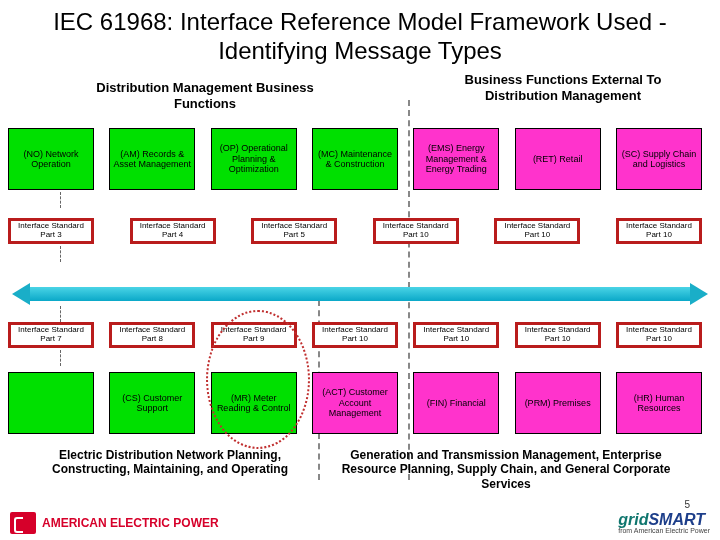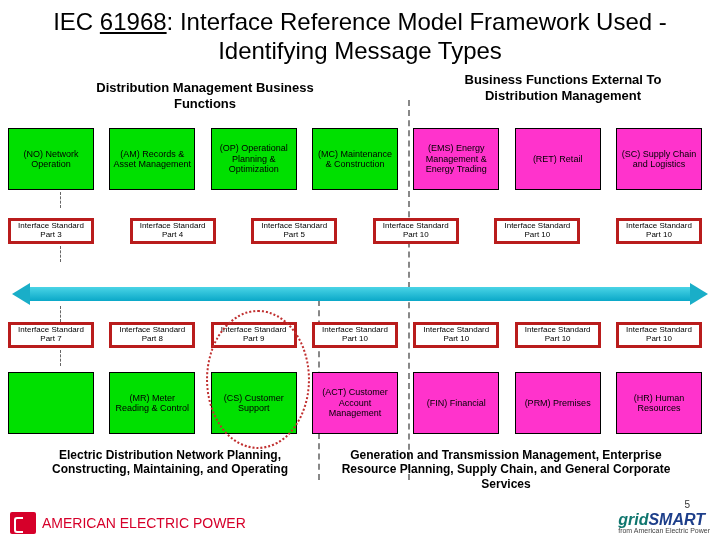--- a/index.html
+++ b/index.html
@@ -1,38 +1,38 @@
 <!DOCTYPE html>
 <html><head>
 <meta charset="utf-8">
 <style>
   html,body{margin:0;padding:0;font-family:Arial,Helvetica,sans-serif;background:#fff}
   .page{width:720px;height:540px;position:relative;overflow:hidden}
   .title{font-size:24px;text-align:center;padding:8px 20px 2px;line-height:1.2}
-  .title .u{text-decoration:underline}
+  .title .u{}
   .sect{position:absolute;font-weight:bold;font-size:13px;text-align:center;line-height:1.2}
   .boxrow{position:absolute;left:8px;right:18px;display:flex;justify-content:space-between}
   .fbox{width:86px;height:62px;border:1px solid #000;font-size:9px;line-height:1.15;text-align:center;padding:4px 2px;box-sizing:border-box;display:flex;align-items:center;justify-content:center;position:relative}
   .fbox .sh{position:absolute;top:3px;left:3px;width:100%;height:100%;background:#000;z-index:-1}
   .green{background:#00e000}
   .mag{background:#ff33cc}
   .ibox{width:86px;height:26px;border:3px solid #b91c1c;font-size:8px;line-height:1.1;text-align:center;box-sizing:border-box;background:#fff;display:flex;align-items:center;justify-content:center}
   .arrow{position:absolute;left:12px;right:12px;top:283px;height:22px}
   .arrow .bar{position:absolute;left:18px;right:18px;top:4px;bottom:4px;background:linear-gradient(#4ad4e6,#0aa8c8)}
   .arrow .al,.arrow .ar{position:absolute;width:0;height:0;border-top:11px solid transparent;border-bottom:11px solid transparent;top:0}
   .arrow .al{left:0;border-right:18px solid #1aaec8}
   .arrow .ar{right:0;border-left:18px solid #1aaec8}
   .vtick{position:absolute;width:0;border-left:1px dashed #666;height:16px}
   .dashline{position:absolute;border-left:2px dashed #888;top:100px;bottom:60px}
   .circle{position:absolute;width:100px;height:135px;border:2px dotted #c03030;border-radius:50%}
   .footer{position:absolute;bottom:6px;left:10px;right:10px;display:flex;justify-content:space-between;align-items:flex-end;font-size:10px}
   .aep{display:flex;align-items:center;gap:6px}
   .aep .logo{width:26px;height:22px;background:#d6002a;border-radius:2px;position:relative}
   .aep .logo:before{content:"";position:absolute;left:4px;top:5px;width:7px;height:12px;border:2px solid #fff;border-right:none;border-radius:3px 0 0 3px}
-  .aep .txt{font-size:14px;color:#d6002a;font-weight:normal;line-height:1}
+  .aep .txt{font-size:12px;color:#d6002a;font-weight:bold;line-height:1}
   .gs{font-size:16px;font-style:italic;font-weight:bold}
   .gs .g{color:#0f766e}.gs .s{color:#1d3e8a}
   .gs .sub{font-size:7px;font-style:normal;font-weight:normal;color:#444;display:block;text-align:right;margin-top:-2px}
   .pn{font-size:10px;color:#333}
 </style>
 </head>
 <body>
 
 <div class="page">
 
@@ -101,25 +101,25 @@
     <div class="ibox">Interface Standard Part 10</div>
     <div class="ibox">Interface Standard Part 10</div>
   </div>
 
   <div class="boxrow" style="top:372px">
     <div class="fbox green">
         <div class="sh"></div>
       </div>
     <div class="fbox green">
         <div class="sh"></div>
-        <span>(MR) Meter Reading &amp; Control</span>
+        <span>(CS) Customer Support</span>
       </div>
     <div class="fbox green">
         <div class="sh"></div>
-        <span>(CS) Customer Support</span>
+        <span>(MR) Meter Reading &amp; Control</span>
       </div>
     <div class="fbox mag">
         <div class="sh"></div>
         <span>(ACT) Customer Account Management</span>
       </div>
     <div class="fbox mag">
         <div class="sh"></div>
         <span>(FIN) Financial</span>
       </div>
     <div class="fbox mag">

